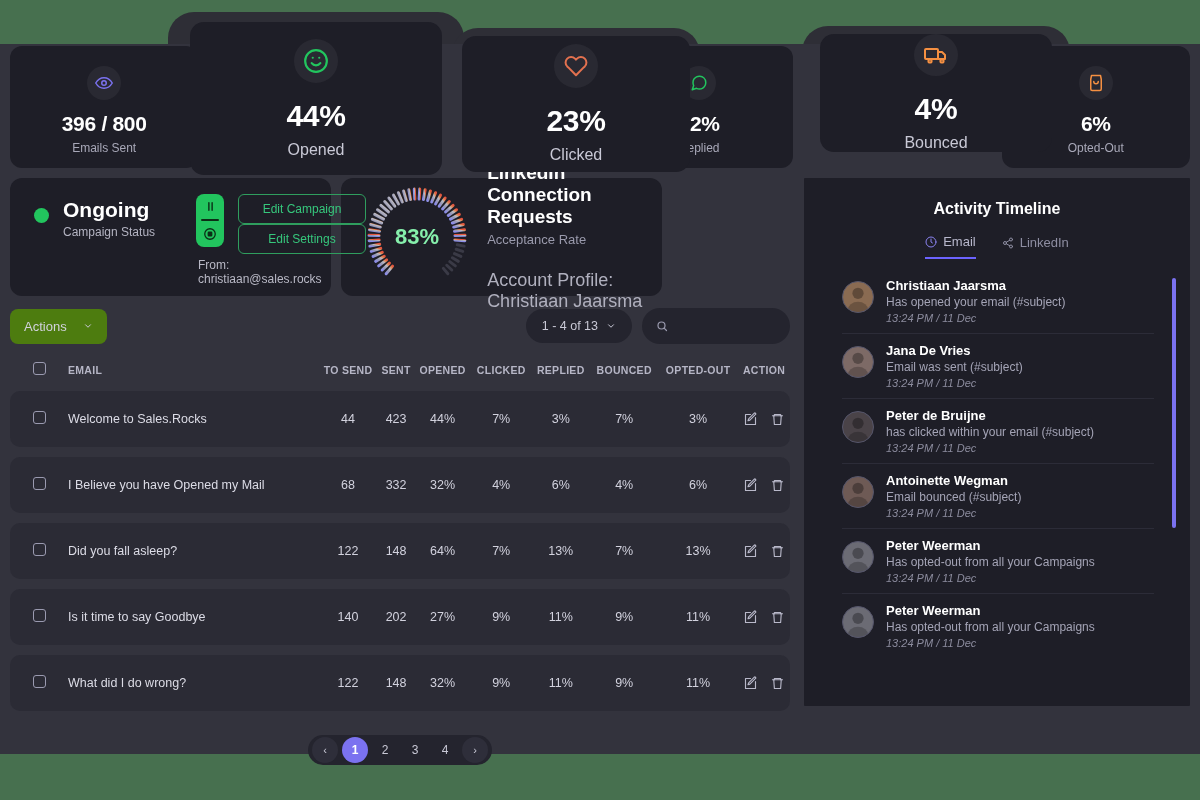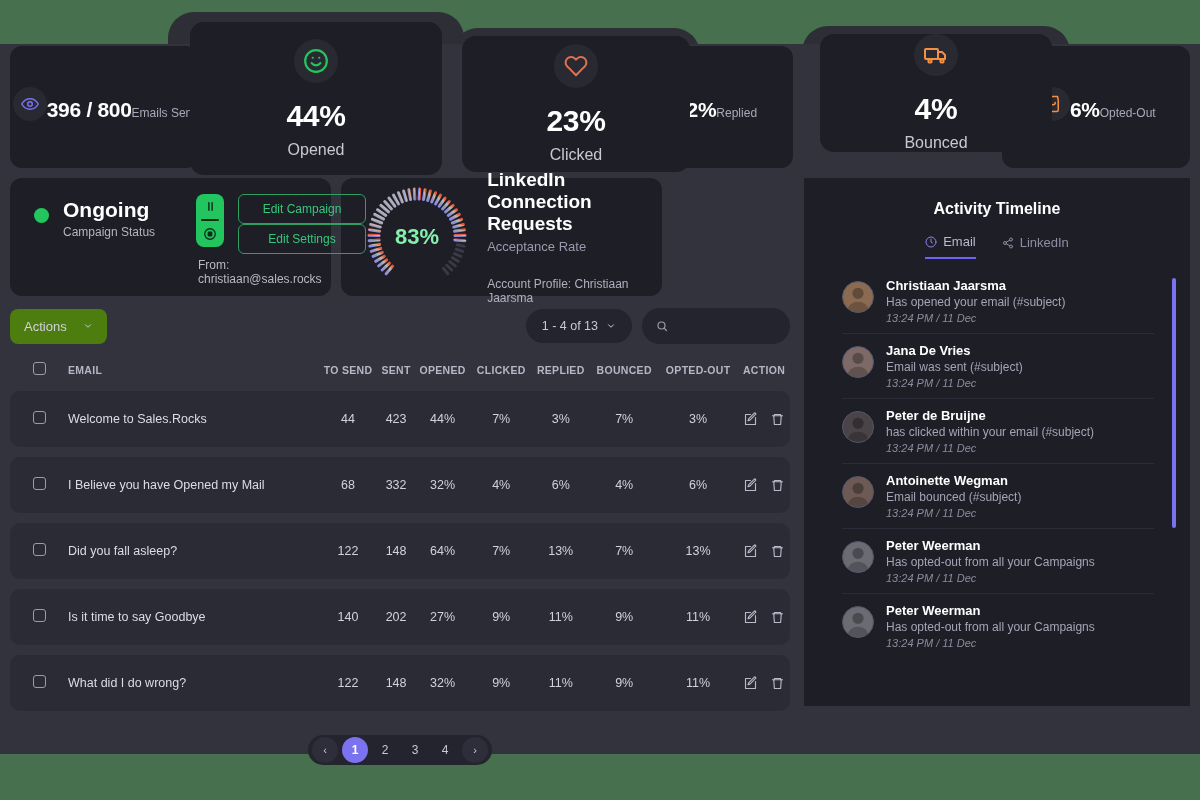--- a/index.html
+++ b/index.html
@@ -35,21 +35,21 @@
   .stats-row {
     position: absolute; left: 10px; top: 46px;
     width: 1180px; height: 122px;
     display: flex; gap: 10px;
     z-index: 3;
   }
   .stat-card {
     flex: 1;
     background: #1e1e27;
     border-radius: 12px;
-    display: flex; flex-direction: row;
+    display: flex; flex-direction: column;
     align-items: center; justify-content: center;
     padding-top: 6px;
   }
   .stat-icon {
     width: 34px; height: 34px; border-radius: 50%;
     background: rgba(255,255,255,0.05);
     display: flex; align-items: center; justify-content: center;
     margin-bottom: 12px;
   }
   .stat-value {
@@ -110,21 +110,21 @@
 
   .linkedin-card { width: 388px; display:flex; align-items:center; padding: 0 16px; }
   .gauge-wrap { position: relative; width: 104px; height: 104px; flex:none; margin-left: 8px; }
   .gauge-text {
     position:absolute; inset:0; display:flex; align-items:center; justify-content:center;
     font-size: 22px; font-weight: 700; color: #86efac;
   }
   .li-text { margin-left: 18px; }
   .li-title { font-size: 19px; font-weight: 700; color: #fff; line-height: 1.15; max-width: 215px; }
   .li-sub { font-size: 13px; color: #9a9aac; margin-top: 4px; }
-  .li-acct { font-size: 12px; color: #b0b0be; margin-top: 23px; }
+  .li-acct { font-size: 18px; color: #b0b0be; margin-top: 23px; }
 
   
   .timeline {
     position:absolute; right: 10px; top: 178px;
     width: 386px; height: 528px;
     background: #1e1e27; border-radius: 1px;
     z-index: 3; overflow: hidden;
   }
   .tl-title { text-align:center; font-size: 16px; font-weight: 700; color:#fff; margin-top: 22px; }
   .tl-tabs { display:flex; justify-content:center; gap: 26px; margin-top: 16px; }

